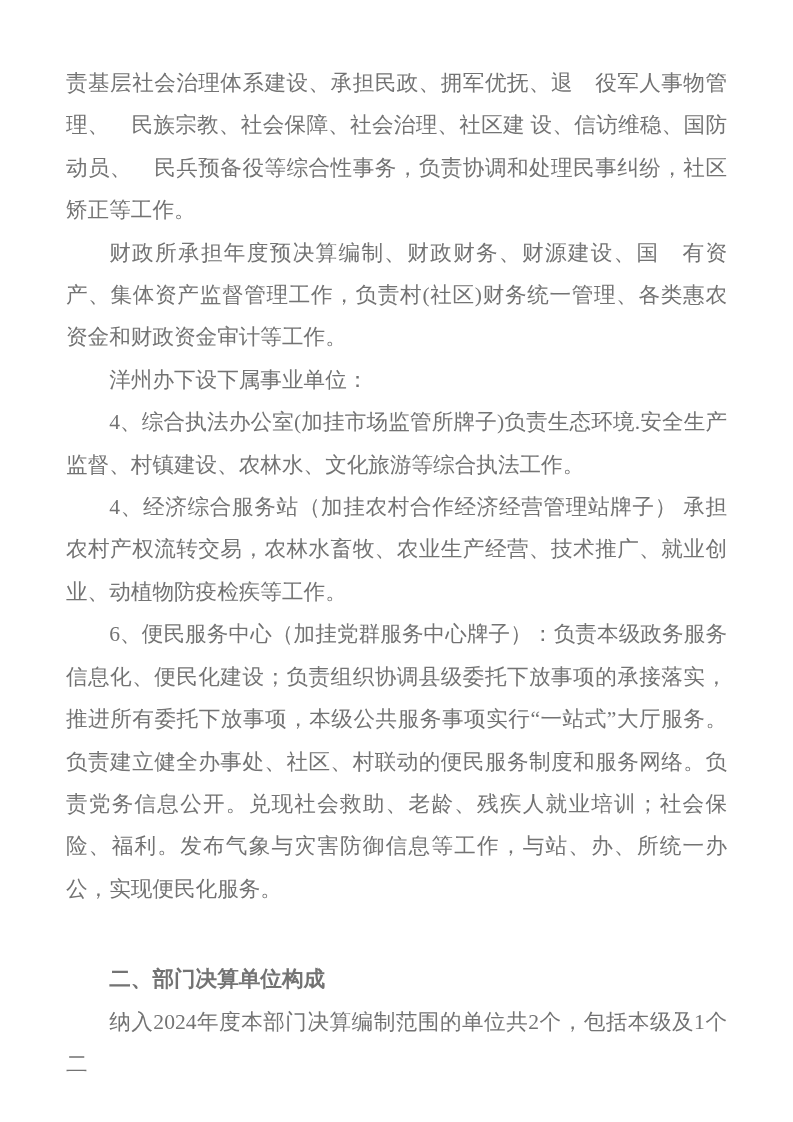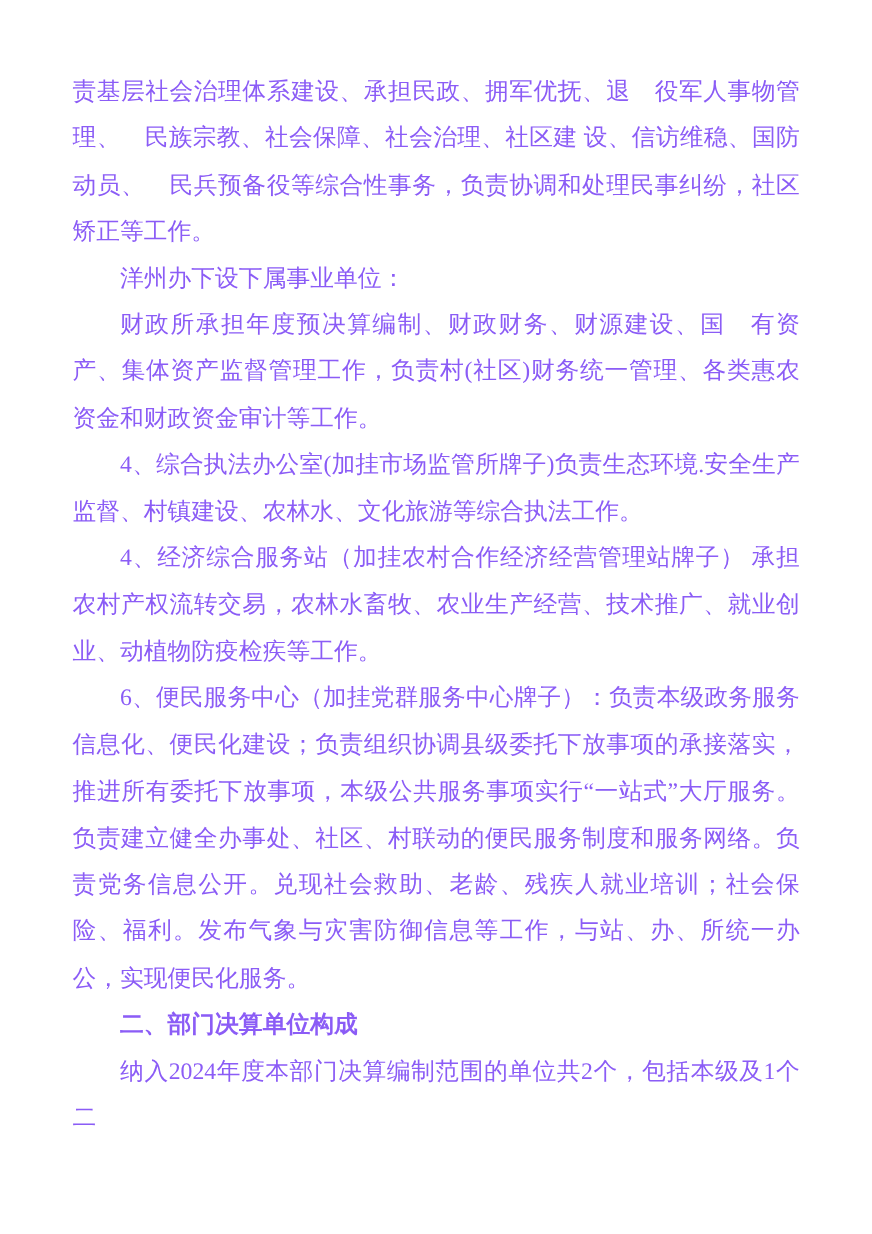--- a/index.html
+++ b/index.html
@@ -11,48 +11,49 @@
     width: 793px;
     height: 1122px;
     overflow: hidden;
   }
   .page {
     box-sizing: border-box;
     width: 793px;
     height: 1122px;
     padding: 62px 66px 20px 66px;
     background: #ffffff;
-    color: #8b5cf6;
+    color: #737373;
     font-family: "Liberation Serif", "DejaVu Serif", serif;
     font-size: 21.6px;
     line-height: 42.4px;
     text-align: justify;
     text-justify: inter-ideograph;
     overflow: hidden;
   }
   .para {
     margin: 0;
     padding: 0;
     text-indent: 2em;
     word-break: break-all;
   }
   .para.no-indent {
     text-indent: 0;
   }
   .para.heading {
     font-weight: 700;
     font-family: "Liberation Sans", "DejaVu Sans", sans-serif;
     text-align: left;
+    margin-top: 48px;
   }
 </style>
 </head>
 <body>
 
 <div class="page">
   <p class="para no-indent">责基层社会治理体系建设、承担民政、拥军优抚、退　役军人事物管理、　民族宗教、社会保障、社会治理、社区建 设、信访维稳、国防动员、　民兵预备役等综合性事务，负责协调和处理民事纠纷，社区矫正等工作。</p>
+  <p class="para">财政所承担年度预决算编制、财政财务、财源建设、国　有资产、集体资产监督管理工作，负责村(社区)财务统一管理、各类惠农资金和财政资金审计等工作。</p>
   <p class="para">洋州办下设下属事业单位：</p>
-  <p class="para">财政所承担年度预决算编制、财政财务、财源建设、国　有资产、集体资产监督管理工作，负责村(社区)财务统一管理、各类惠农资金和财政资金审计等工作。</p>
   <p class="para">4、综合执法办公室(加挂市场监管所牌子)负责生态环境.安全生产监督、村镇建设、农林水、文化旅游等综合执法工作。</p>
   <p class="para">4、经济综合服务站（加挂农村合作经济经营管理站牌子） 承担农村产权流转交易，农林水畜牧、农业生产经营、技术推广、就业创业、动植物防疫检疾等工作。</p>
   <p class="para">6、便民服务中心（加挂党群服务中心牌子）：负责本级政务服务信息化、便民化建设；负责组织协调县级委托下放事项的承接落实，推进所有委托下放事项，本级公共服务事项实行“一站式”大厅服务。负责建立健全办事处、社区、村联动的便民服务制度和服务网络。负责党务信息公开。兑现社会救助、老龄、残疾人就业培训；社会保险、福利。发布气象与灾害防御信息等工作，与站、办、所统一办公，实现便民化服务。</p>
   <p class="para heading">二、部门决算单位构成</p>
   <p class="para">纳入2024年度本部门决算编制范围的单位共2个，包括本级及1个二</p>
 </div>
 
 </body></html>

